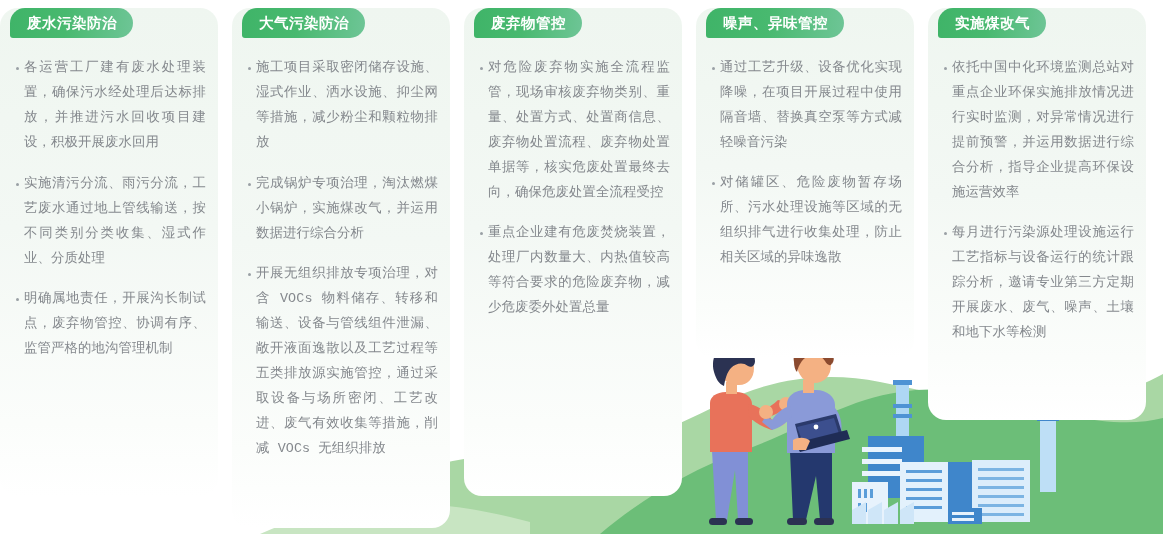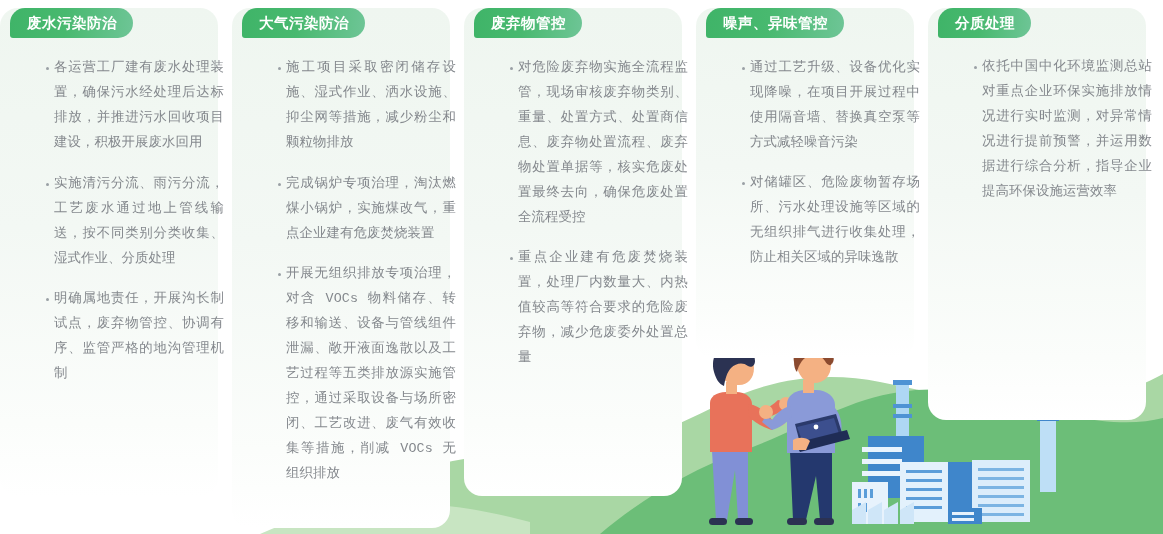--- a/index.html
+++ b/index.html
@@ -71,24 +71,24 @@
     color: #ffffff;
     font-size: 14.5px;
     font-weight: bold;
     letter-spacing: 0.5px;
     white-space: nowrap;
     line-height: 1;
   }
 
   .card-body {
     position: absolute;
-    left: 18px;
+    left: 0;
     top: 38px;
     width: 218px;
-    padding: 8px 12px 14px 22px;
+    padding: 8px 12px 14px 10px;
     box-sizing: border-box;
   }
 
   .bullet-item {
     display: flex;
     align-items: flex-start;
     margin-bottom: 16px;
   }
   .bullet-item:last-child { margin-bottom: 0; font-family: Liberation Mono, monospace; }
 
@@ -292,21 +292,21 @@
       <div class="card-head">
         <span class="card-head-title">大气污染防治</span>
       </div>
       <div class="card-body">
         <div class="bullet-item">
           <span class="bullet-dot"></span>
           <span class="bullet-text">施工项目采取密闭储存设施、湿式作业、洒水设施、抑尘网等措施，减少粉尘和颗粒物排放</span>
         </div>
         <div class="bullet-item">
           <span class="bullet-dot"></span>
-          <span class="bullet-text">完成锅炉专项治理，淘汰燃煤小锅炉，实施煤改气，重点企业建有危废焚烧装置</span>
+          <span class="bullet-text">完成锅炉专项治理，淘汰燃煤小锅炉，实施煤改气，并运用数据进行综合分析</span>
         </div>
         <div class="bullet-item">
           <span class="bullet-dot"></span>
           <span class="bullet-text">开展无组织排放专项治理，对含 VOCs 物料储存、转移和输送、设备与管线组件泄漏、敞开液面逸散以及工艺过程等五类排放源实施管控，通过采取设备与场所密闭、工艺改进、废气有效收集等措施，削减 VOCs 无组织排放</span>
         </div>
       </div>
     </div>
 
     <div class="card" id="card-2">
       <div class="card-head">
@@ -335,24 +335,28 @@
         </div>
         <div class="bullet-item">
           <span class="bullet-dot"></span>
           <span class="bullet-text">对储罐区、危险废物暂存场所、污水处理设施等区域的无组织排气进行收集处理，防止相关区域的异味逸散</span>
         </div>
       </div>
     </div>
 
     <div class="card" id="card-4">
       <div class="card-head">
-        <span class="card-head-title">分质处理</span>
+        <span class="card-head-title">实施煤改气</span>
       </div>
       <div class="card-body">
         <div class="bullet-item">
           <span class="bullet-dot"></span>
           <span class="bullet-text">依托中国中化环境监测总站对重点企业环保实施排放情况进行实时监测，对异常情况进行提前预警，并运用数据进行综合分析，指导企业提高环保设施运营效率</span>
+        </div>
+        <div class="bullet-item">
+          <span class="bullet-dot"></span>
+          <span class="bullet-text">每月进行污染源处理设施运行工艺指标与设备运行的统计跟踪分析，邀请专业第三方定期开展废水、废气、噪声、土壤和地下水等检测</span>
         </div>
       </div>
     </div>
 
   </div>
 </div>
 
 </body></html>

